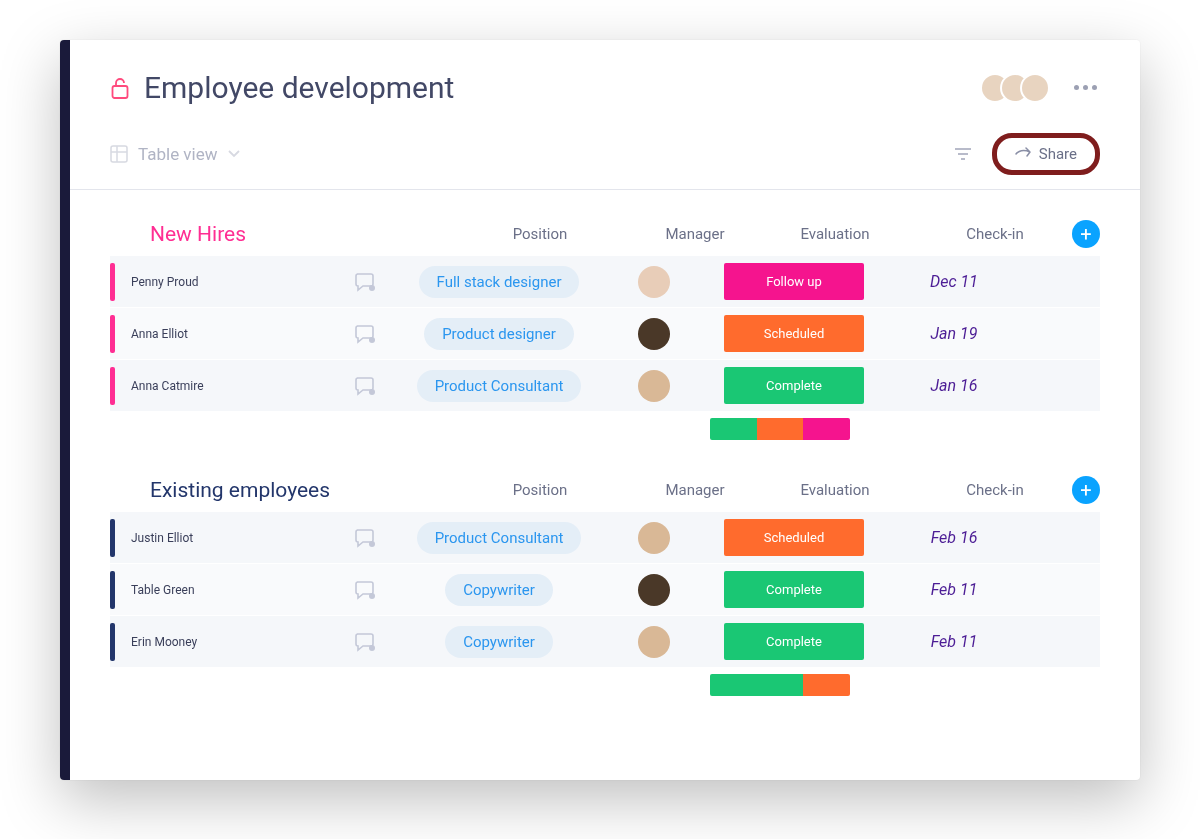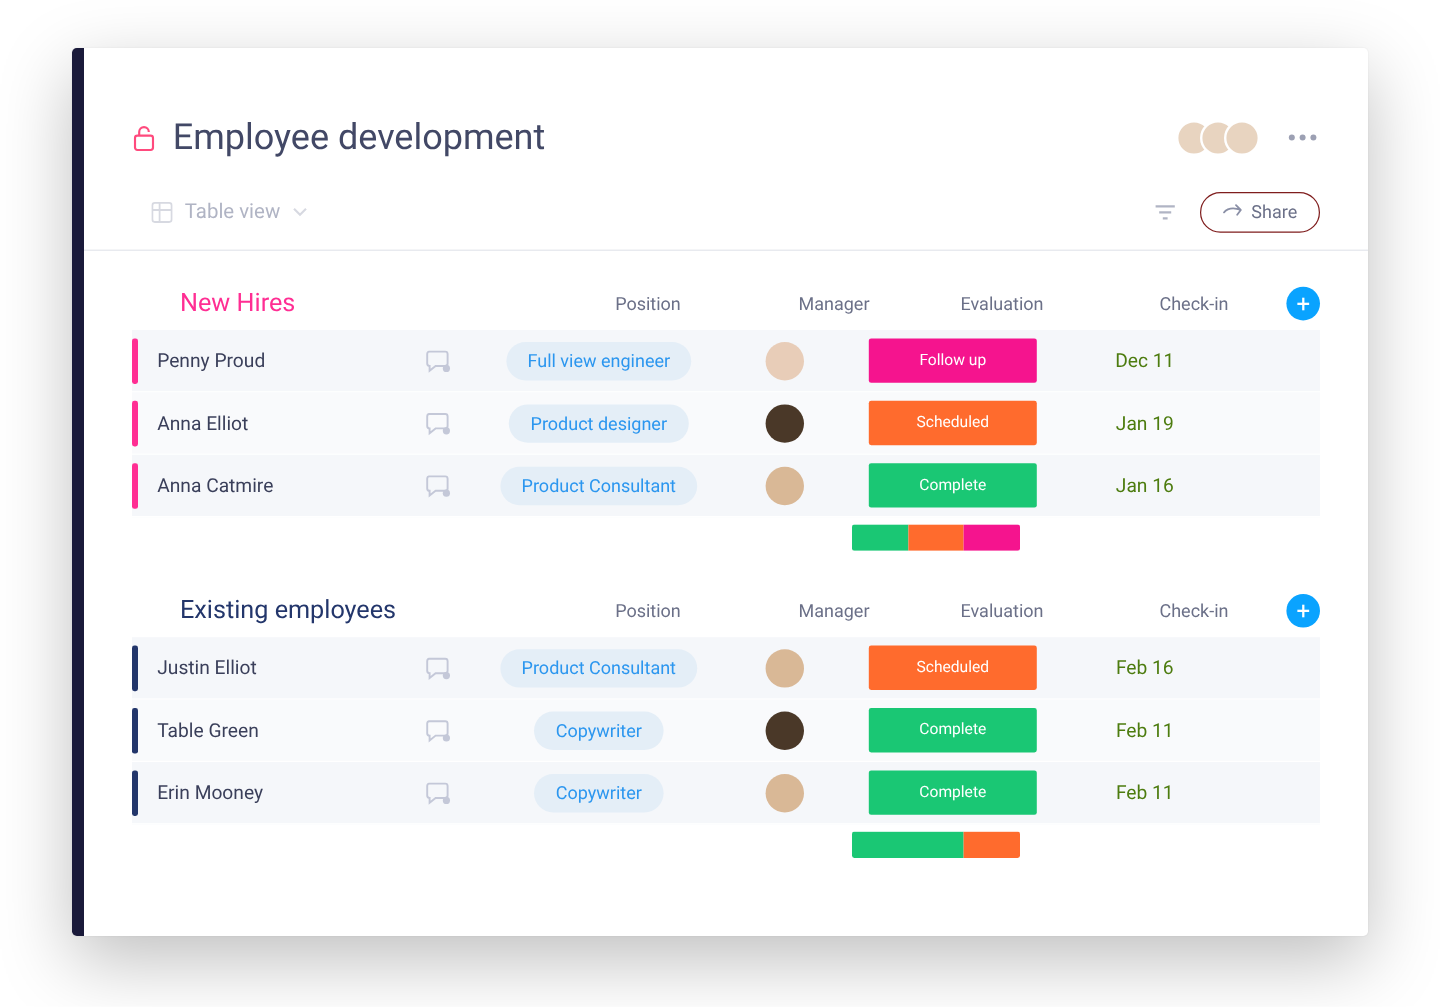--- a/index.html
+++ b/index.html
@@ -29,21 +29,20 @@
     border-bottom-left-radius: 4px;
   }
   .content {
     flex: 1;
     padding: 0 0 0 0;
   }
   .header {
     display: flex;
     align-items: center;
     padding: 30px 40px 18px 40px;
-    margin-top: 27px;
   }
   .lock-icon {
     width: 20px; height: 24px;
     margin-right: 14px;
     display: flex; align-items: center; justify-content: center;
   }
   .page-title {
     font-size: 30px;
     font-weight: 400;
     color: #424866;
@@ -71,31 +70,30 @@
     padding: 10px 40px 14px 40px;
     border-bottom: 1px solid #e3e5ec;
   }
   .view-switcher {
     display: flex;
     align-items: center;
     gap: 10px;
     color: #b0b4c4;
     font-size: 17px;
     cursor: pointer;
-    margin-left: 16px;
   }
   .view-switcher svg{opacity:0.5}
   .spacer { flex: 1; }
   .filter-icon { margin-right: 20px; color:#b0b4c4; cursor:pointer; display:flex;}
   .share-btn {
     display: flex;
     align-items: center;
     gap: 8px;
     padding: 7px 18px;
-    border: 1px solid #7f1d1d;
+    border: 5px solid #7f1d1d;
     border-radius: 20px;
     color: #6b7088;
     font-size: 15px;
     cursor: pointer;
     background:#fff;
   }
   .groups { padding: 30px 40px 0 40px; }
   .group { margin-bottom: 36px; }
   .group-header {
     display: flex;
@@ -127,21 +125,21 @@
   }
   .row {
     display: flex;
     align-items: center;
     background: #f9fafc;
     border-bottom: 1px solid #fff;
     height: 52px;
   }
   .row:nth-child(even){ background:#f5f7fa;}
   .row-marker { width: 5px; height: 38px; border-radius: 2px; margin-right: 16px;}
-  .row-name { width: 200px; font-size: 16px; color: #3a3f5a; }
+  .row-name { width: 200px; font-size: 12px; color: #3a3f5a; }
   .chat-icon { width: 68px; display:flex; justify-content:center; color:#c4c8d8;}
   .position-pill {
     display:inline-block;
     padding: 7px 18px;
     border-radius: 18px;
     background: #e4eef7;
     color: #2b96ef;
     font-size: 15px;
   }
   .col-position-cell { width: 200px; text-align:center;}
@@ -153,21 +151,21 @@
   }
   .eval-pill {
     width: 140px;
     padding: 11px 0;
     text-align: center;
     color: #fff;
     font-size: 13px;
     border-radius: 2px;
   }
   .col-eval-cell { width: 170px; display:flex; justify-content:center;}
-  .col-checkin-cell { width: 150px; text-align:center; color:#4d7c0f; font-size:16px;}
+  .col-checkin-cell { width: 150px; text-align:center; color:#4c1d95; font-size:16px;font-style:italic;}
   .summary-bar {
     display:flex;
     width: 140px;
     height: 22px;
     margin: 6px 0 0 0;
     border-radius:2px;
     overflow:hidden;
   }
   .summary-row{ display:flex; padding-left: 600px;}
   .ava-bg-1{background:#e8cdb8}
@@ -242,21 +240,21 @@
           <div class="row">
       <div class="row-marker" style="background:#ff2e93"></div>
       <div class="row-name">Penny Proud</div>
       <div class="chat-icon">
         <svg width="22" height="22" viewBox="0 0 22 22">
                 <path d="M3 3 h14 a2 2 0 0 1 2 2 v8 a2 2 0 0 1 -2 2 h-8 l-5 4 v-4 a2 2 0 0 1 -2 -2 v-8 a2 2 0 0 1 2 -2 z" stroke="#c4c8d8" stroke-width="1.6" fill="none"></path>
                 <circle cx="18" cy="17" r="3" fill="#c4c8d8"></circle>
               </svg>
       </div>
       <div class="col-position-cell">
-        <span class="position-pill">Full view engineer</span>
+        <span class="position-pill">Full stack designer</span>
       </div>
       <div class="col-manager-cell">
         <div class="manager-avatar ava-bg-1"></div>
       </div>
       <div class="col-eval-cell">
         <div class="eval-pill" style="background:#f5148e">Follow up</div>
       </div>
       <div class="col-checkin-cell">Dec 11</div>
     </div>
           <div class="row">

